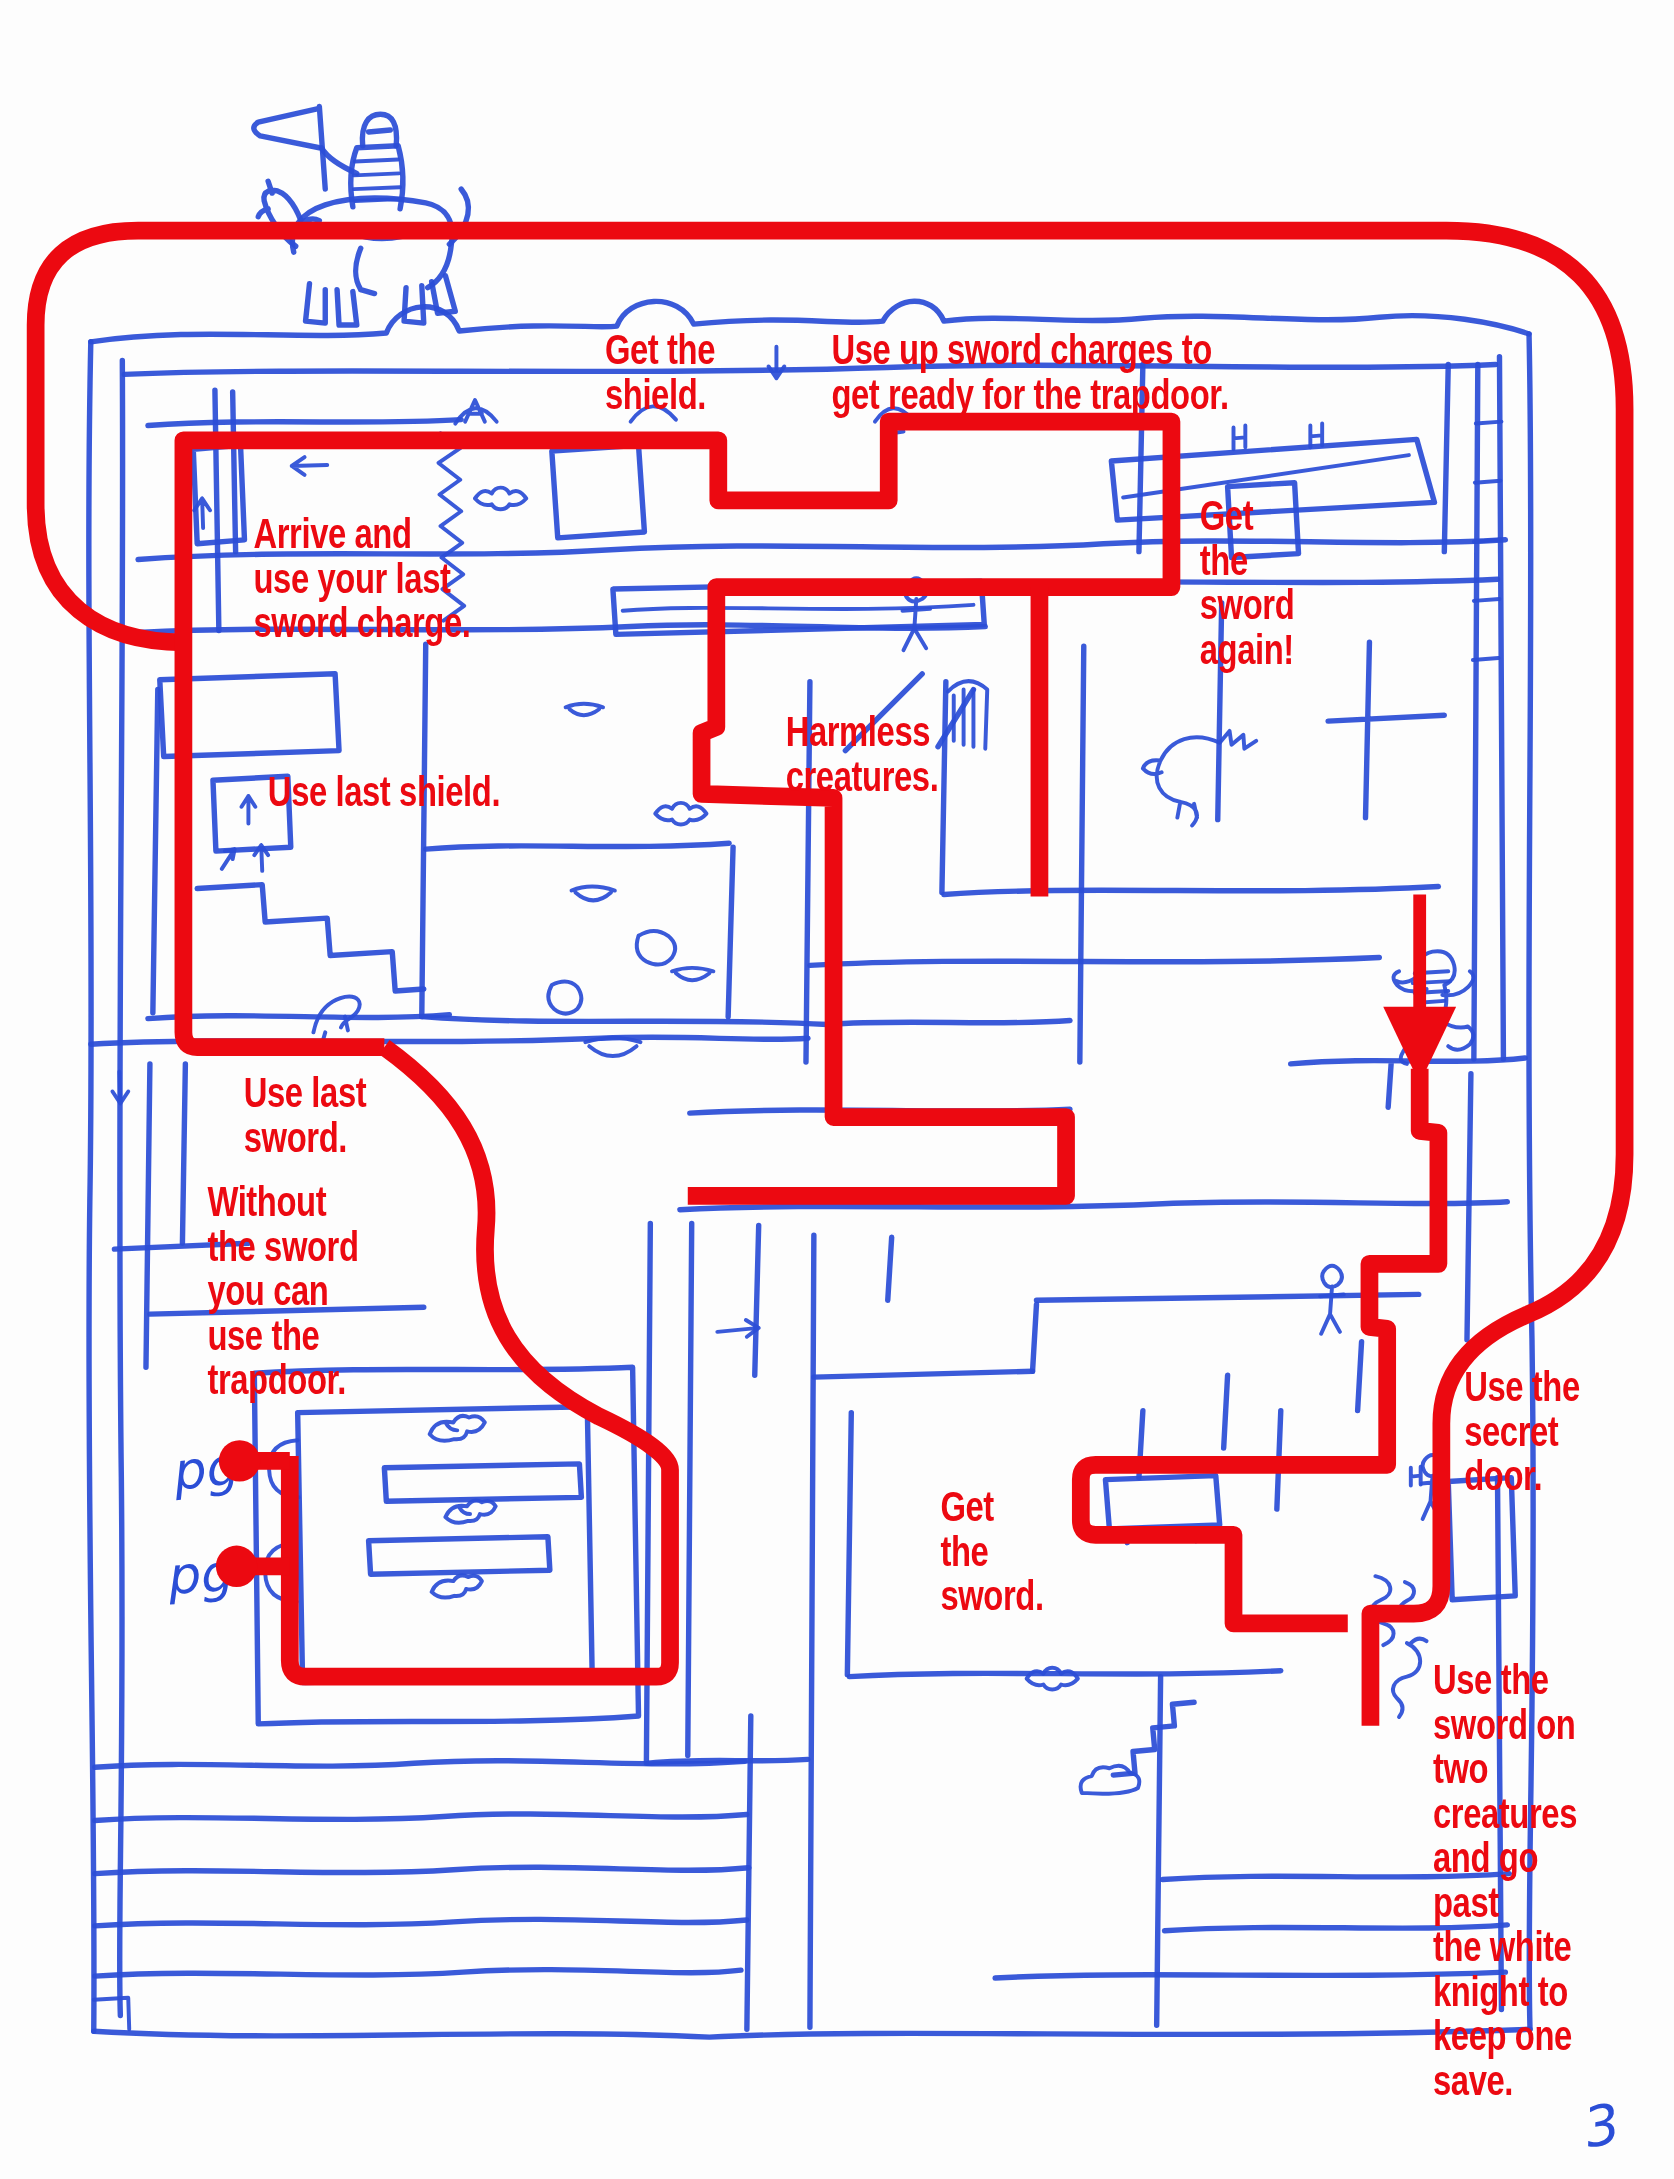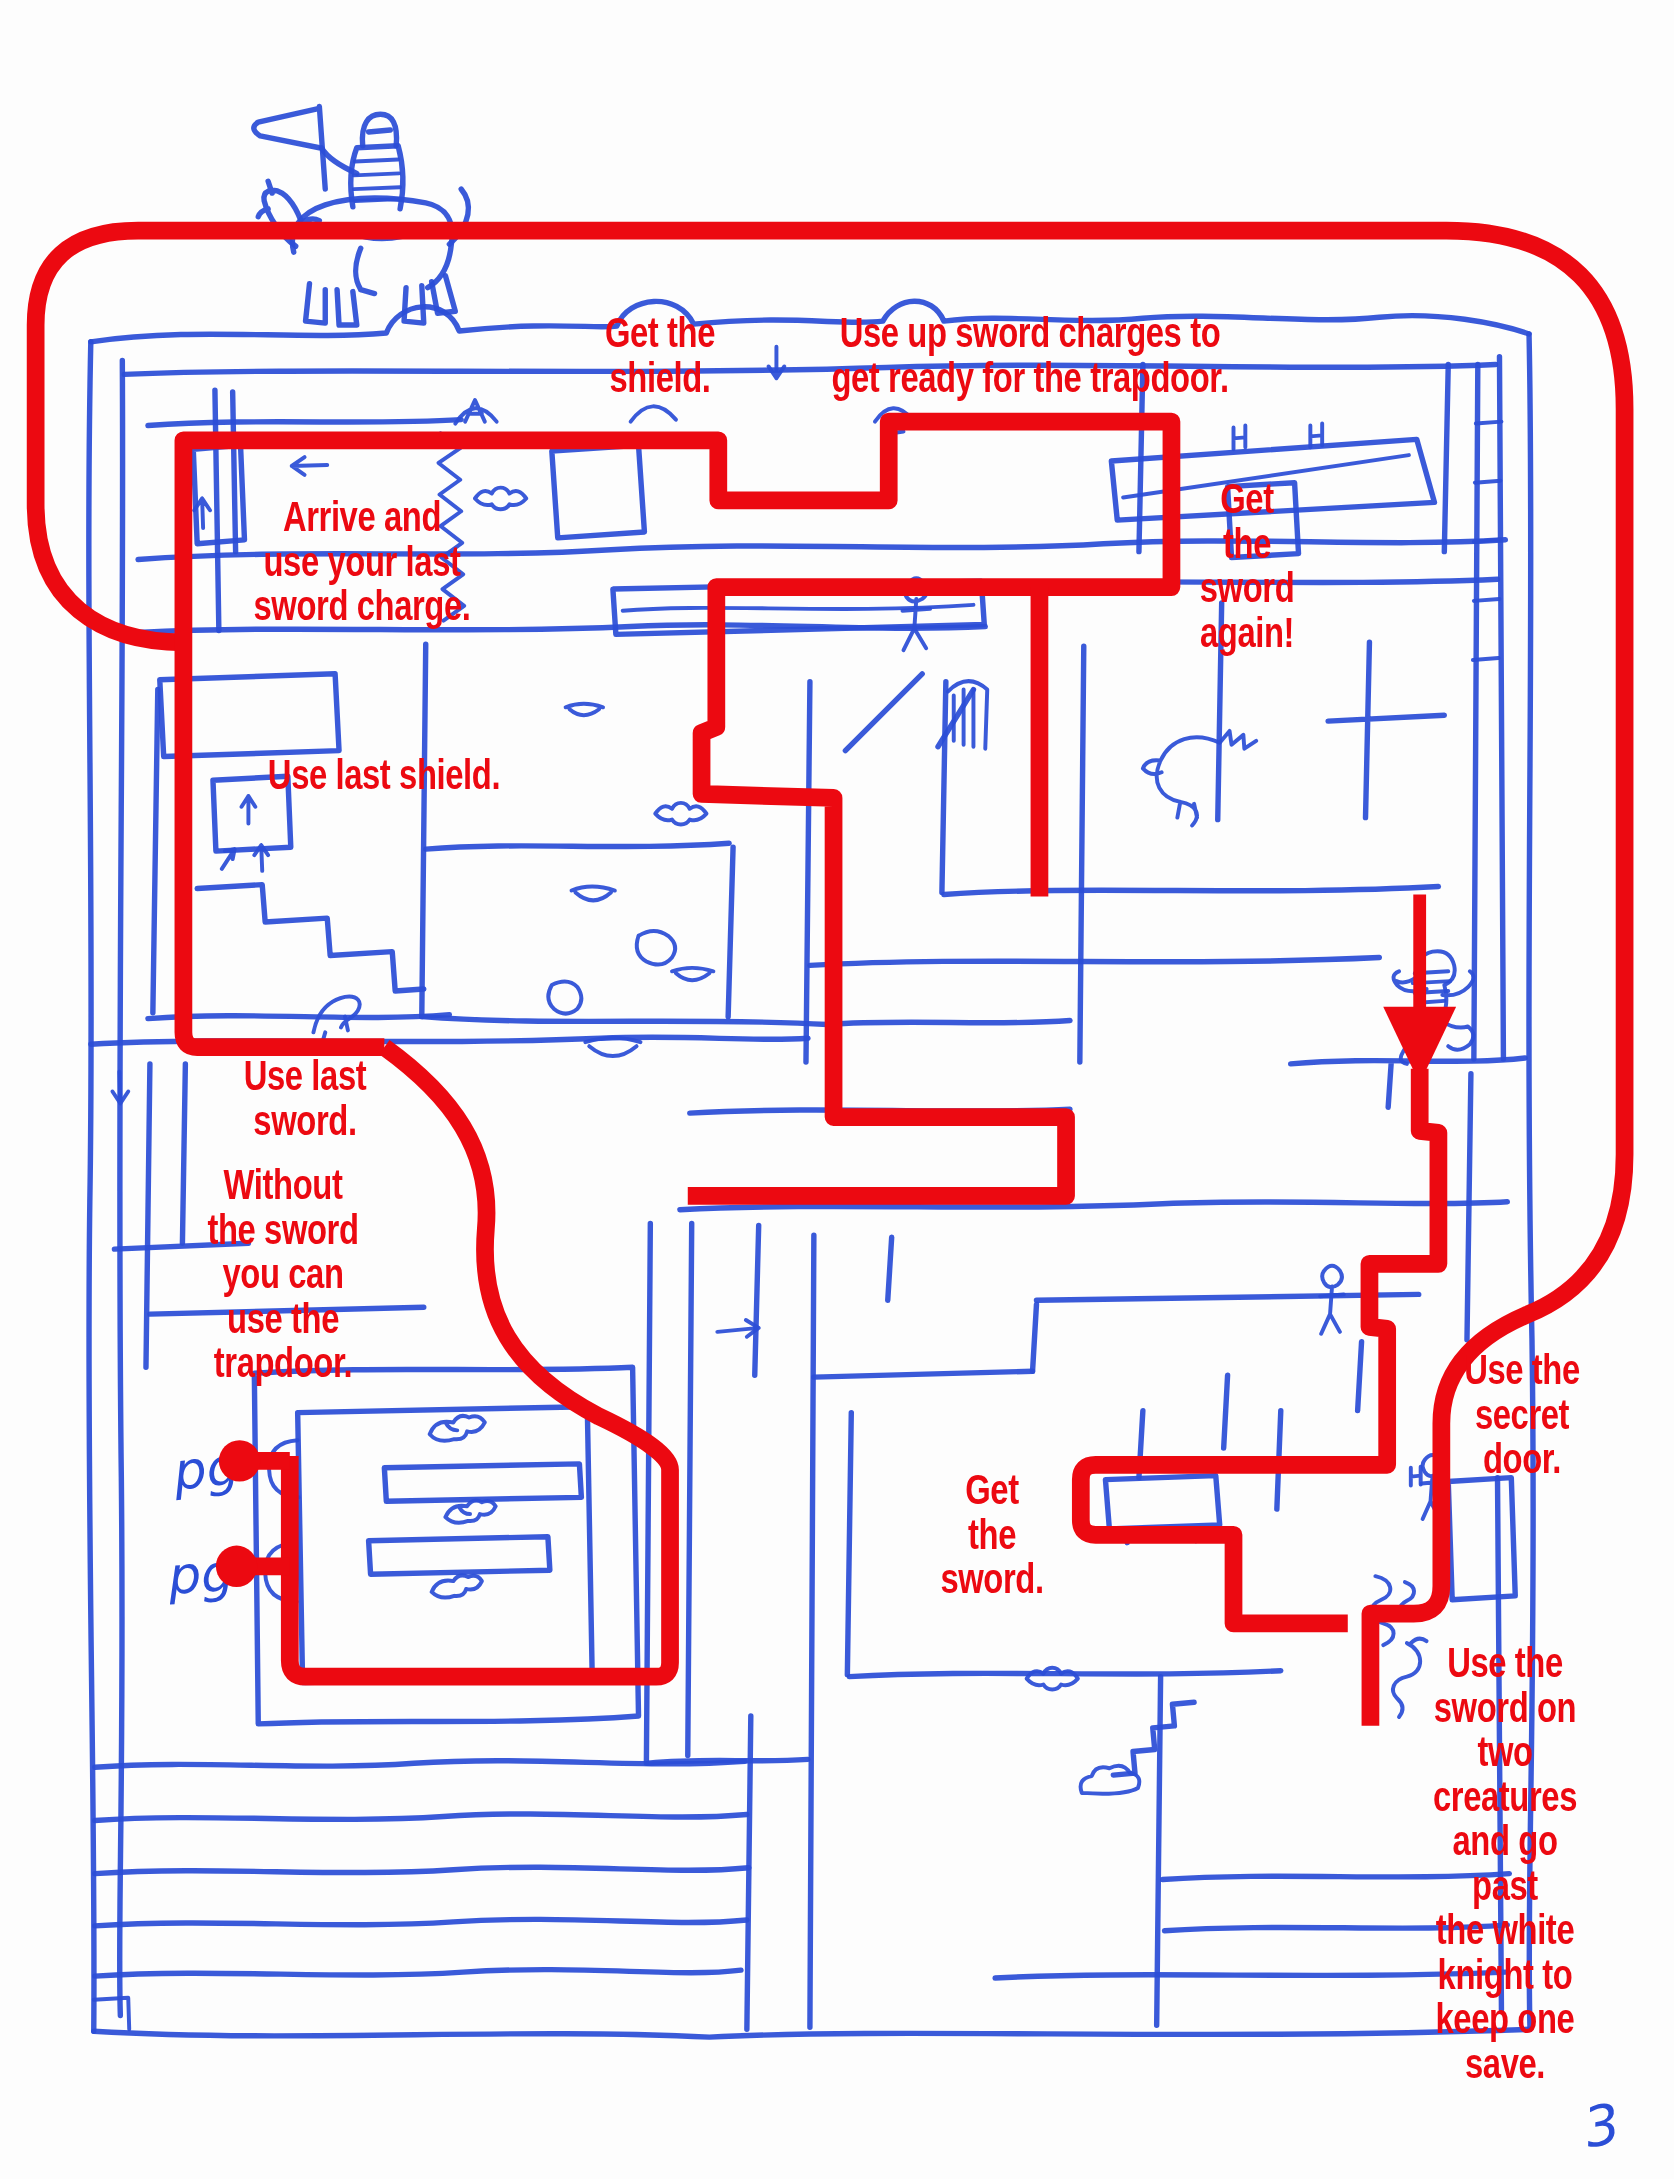--- a/index.html
+++ b/index.html
@@ -18,21 +18,21 @@
   .w2{stroke:var(--ink-blue);stroke-width:4;fill:none;stroke-linecap:round;stroke-linejoin:round;opacity:.93}
   .r{stroke:var(--route-red);stroke-width:18;fill:none;stroke-linejoin:round;stroke-linecap:butt}
   .rthin{stroke:var(--route-red);stroke-width:13;fill:none;stroke-linecap:butt}
   .rdot{fill:var(--route-red);stroke:none}
   .rfill{fill:var(--route-red);stroke:none}
   .hand{font-family:"DejaVu Sans",sans-serif;font-style:italic;fill:var(--ink-blue)}
   .ann{
     position:absolute;transform:translateX(-50%);
     color:var(--route-red);
     font-weight:bold;font-size:42px;line-height:1.06;
-    text-align:center;white-space:pre-line;letter-spacing:-0.5px;
+    text-align:left;white-space:pre-line;letter-spacing:-0.5px;margin-top:17px;
   }
   .ann>span{display:inline-block;transform:scaleX(.78);transform-origin:50% 0;}
   #a-get-shield{left:660px;top:311px}
   #a-use-up{left:1030px;top:311px}
   #a-arrive{left:362px;top:495px}
   #a-again{left:1247px;top:477px}
   #a-harmless{left:862px;top:693px}
   #a-lshield{left:384px;top:753px}
   #a-lsword{left:305px;top:1054px}
   #a-trapdoor{left:283px;top:1163px}
@@ -212,20 +212,22 @@
 shield.</span></div>
 <div class="ann" id="a-use-up"><span>Use up sword charges to
 get ready for the trapdoor.</span></div>
 <div class="ann" id="a-arrive"><span>Arrive and
 use your last
 sword charge.</span></div>
 <div class="ann" id="a-again"><span>Get
 the
 sword
 again!</span></div>
+<div class="ann" id="a-harmless"><span>Harmless
+creatures.</span></div>
 <div class="ann" id="a-lshield"><span>Use last shield.</span></div>
 <div class="ann" id="a-lsword"><span>Use last
 sword.</span></div>
 <div class="ann" id="a-trapdoor"><span>Without
 the sword
 you can
 use the
 trapdoor.</span></div>
 <div class="ann" id="a-getsword"><span>Get
 the

